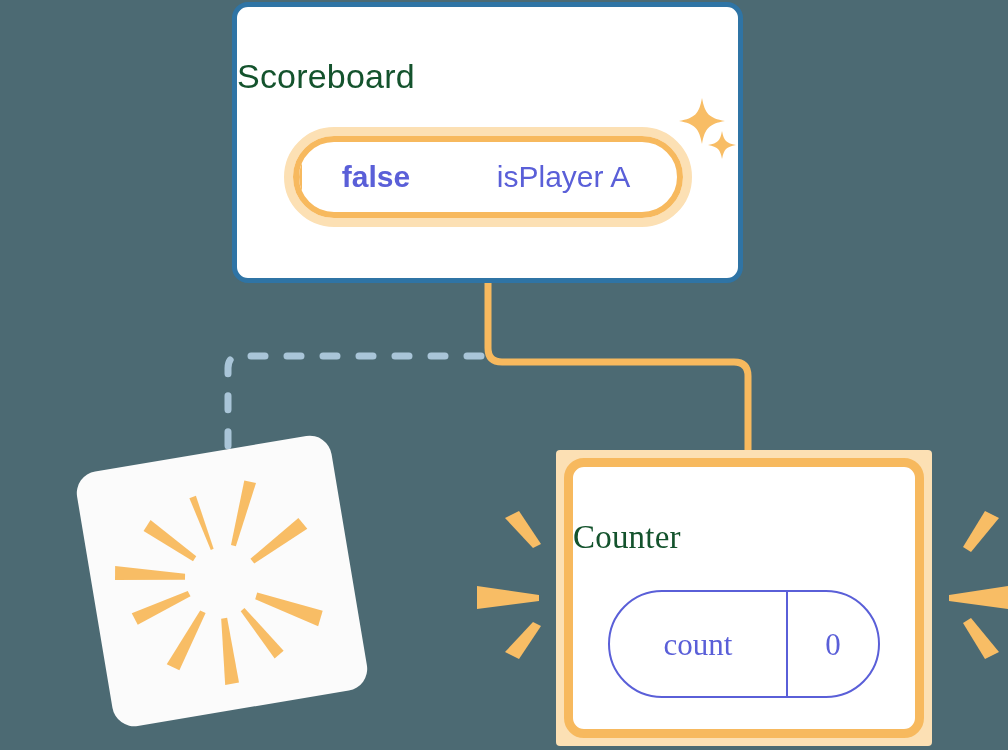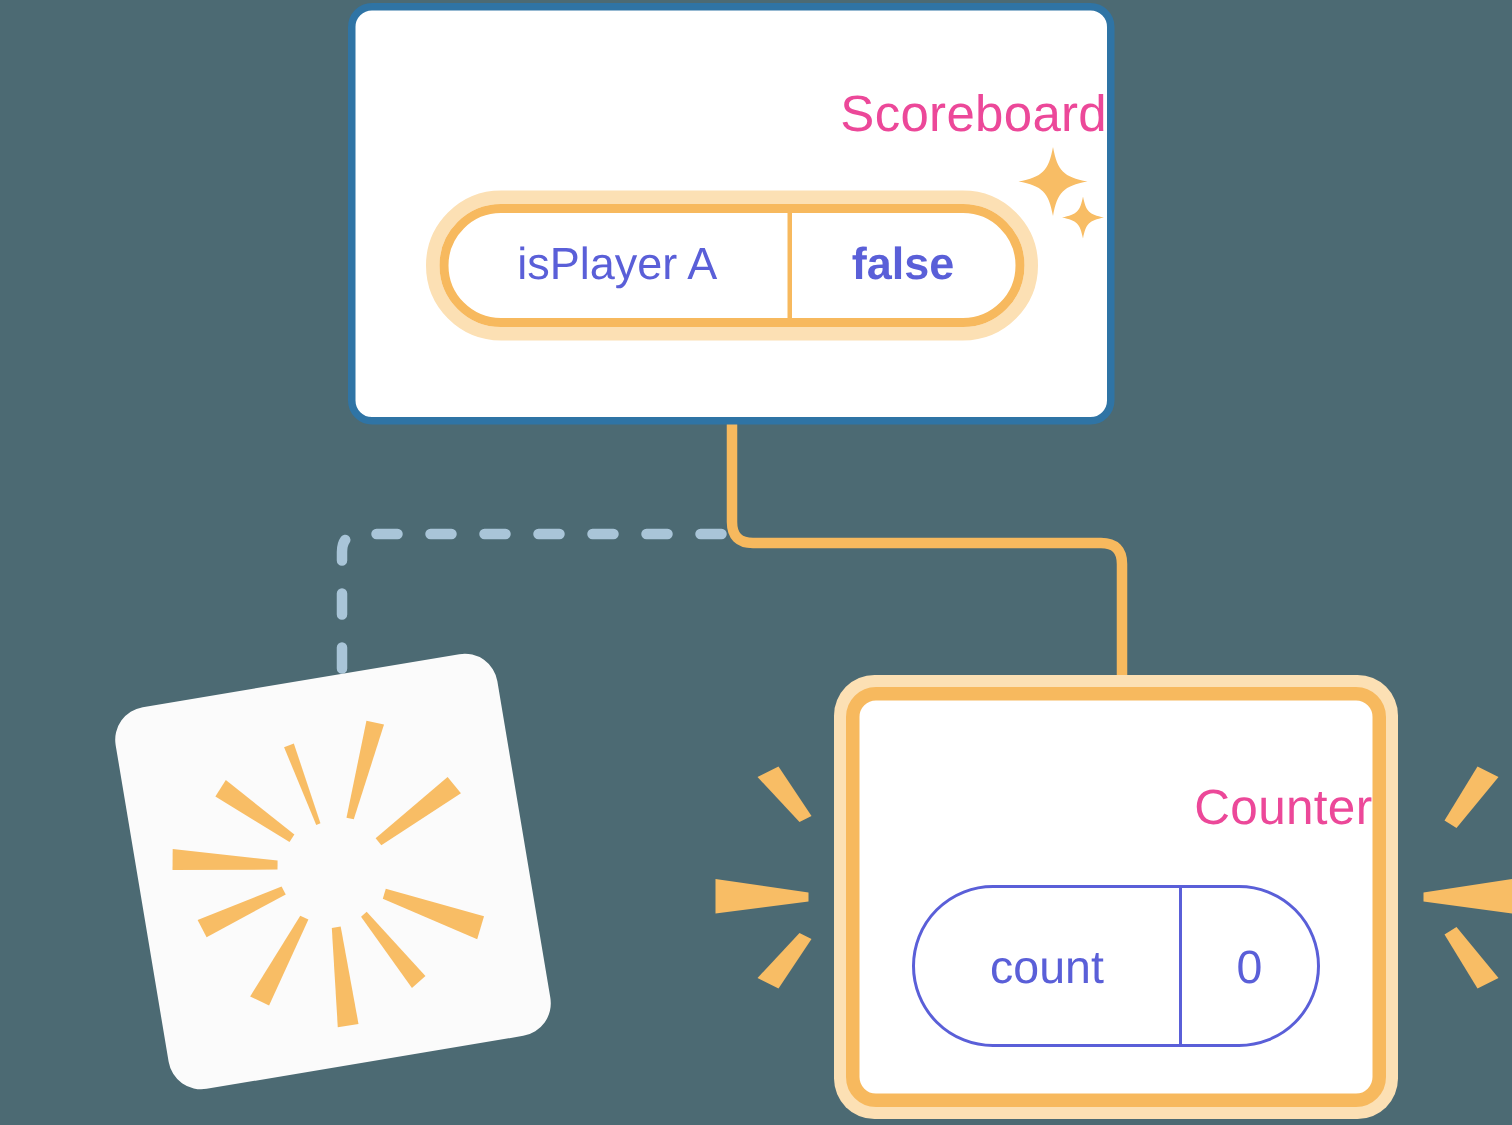--- a/index.html
+++ b/index.html
@@ -34,22 +34,22 @@
     top: 2px;
     width: 511px;
     height: 281px;
     background: #ffffff;
     border: 5px solid #2f74a5;
     border-radius: 16px;
     box-sizing: border-box;
     z-index: 4;
   }
   .card-title {
-    text-align: right;
-    color: #ec4899;
+    text-align: left;
+    color: #14532d;
     font-size: 34px;
     font-weight: 400;
     letter-spacing: 0.2px;
     line-height: 1;
   }
   .scoreboard-title { margin-top: 52px; }
 
   
   .pill-glow-wrap {
     position: absolute;
@@ -87,24 +87,25 @@
   .pill-val-hot   { width: 152px; font-weight: 700; border-left: 3px solid #f7b95e; }
 
   
   .card-counter {
     position: absolute;
     left: 556px;
     top: 450px;
     width: 376px;
     height: 296px;
     background: #fce0b4;
-    border-radius: 27px;
+    border-radius: 4px;
     box-sizing: border-box;
     z-index: 4;
     padding: 8px;
+    font-family: Liberation Serif, serif;
   }
   .card-counter-inner {
     width: 100%;
     height: 100%;
     background: #ffffff;
     border: 9px solid #f7b95e;
     border-radius: 20px;
     box-sizing: border-box;
   }
   .counter-title { margin-top: 54px; font-size: 33px; }
@@ -170,22 +171,22 @@
       </g>
     </svg>
   </div>
 
   <div class="card-scoreboard">
     <div class="card-title scoreboard-title">Scoreboard</div>
 
     <div class="pill-glow-wrap">
       <div class="pill-outer">
         <div class="pill-hot">
+          <div class="pill-cell pill-val-hot">false</div>
           <div class="pill-cell pill-key-hot">isPlayer A</div>
-          <div class="pill-cell pill-val-hot">false</div>
         </div>
       </div>
     </div>
   </div>
 
   <div class="card-counter">
     <div class="card-counter-inner">
       <div class="card-title counter-title">Counter</div>
 
       <div class="pill-cool-wrap">

